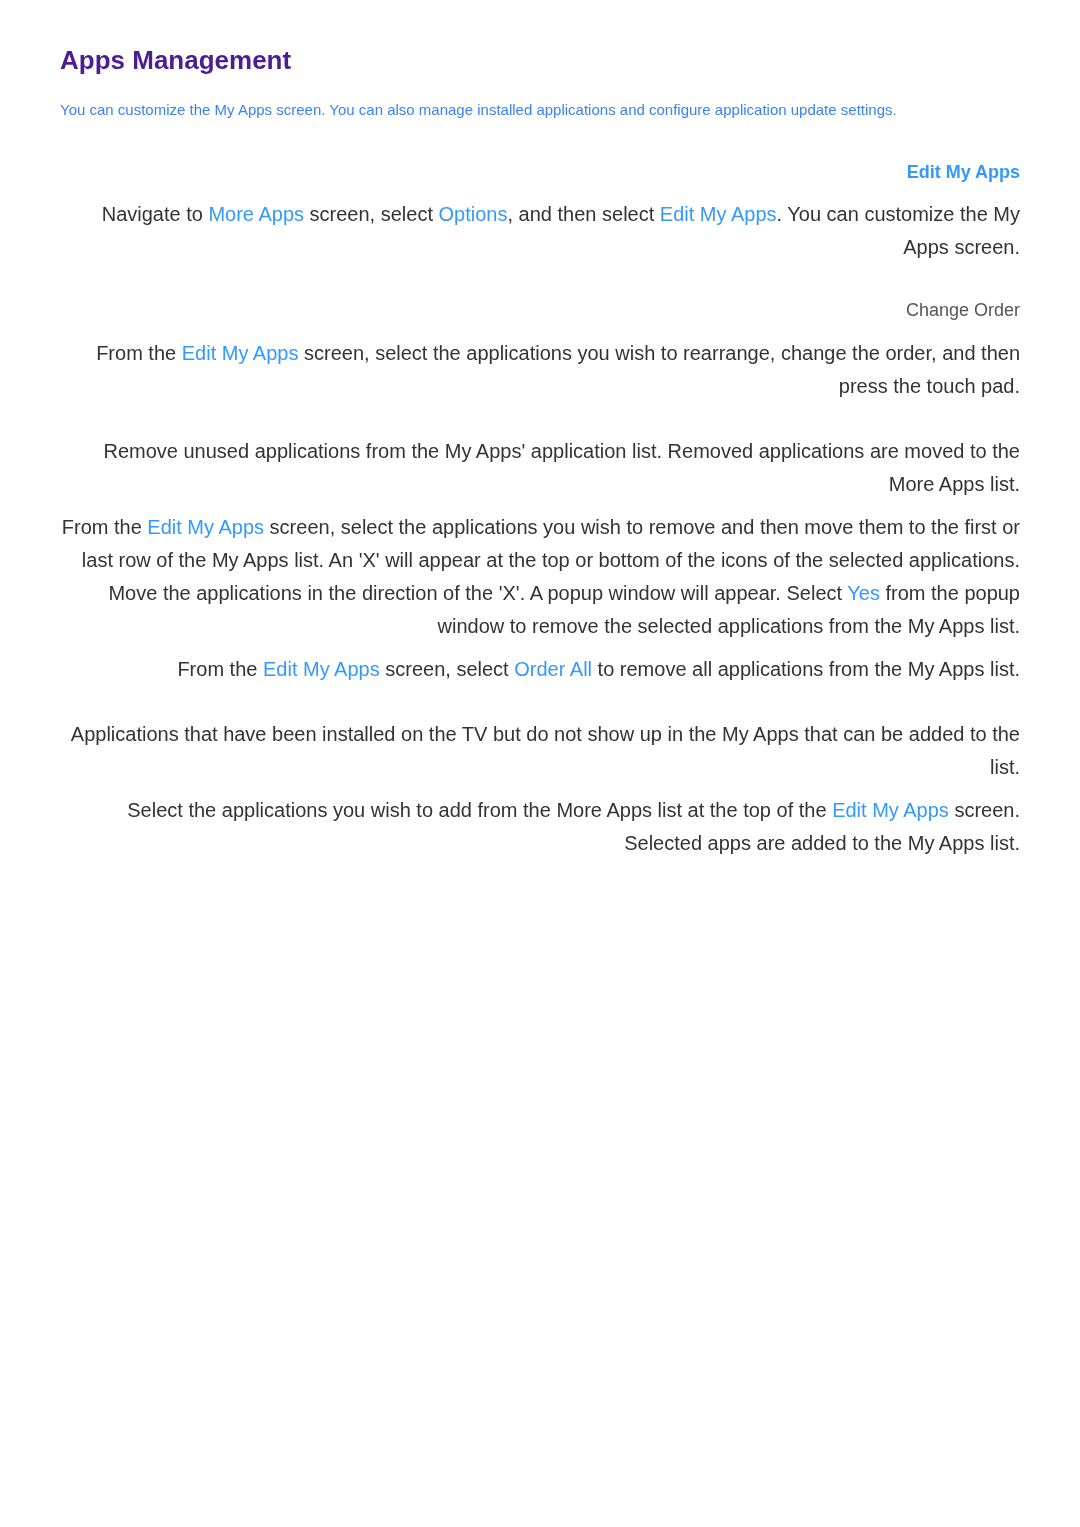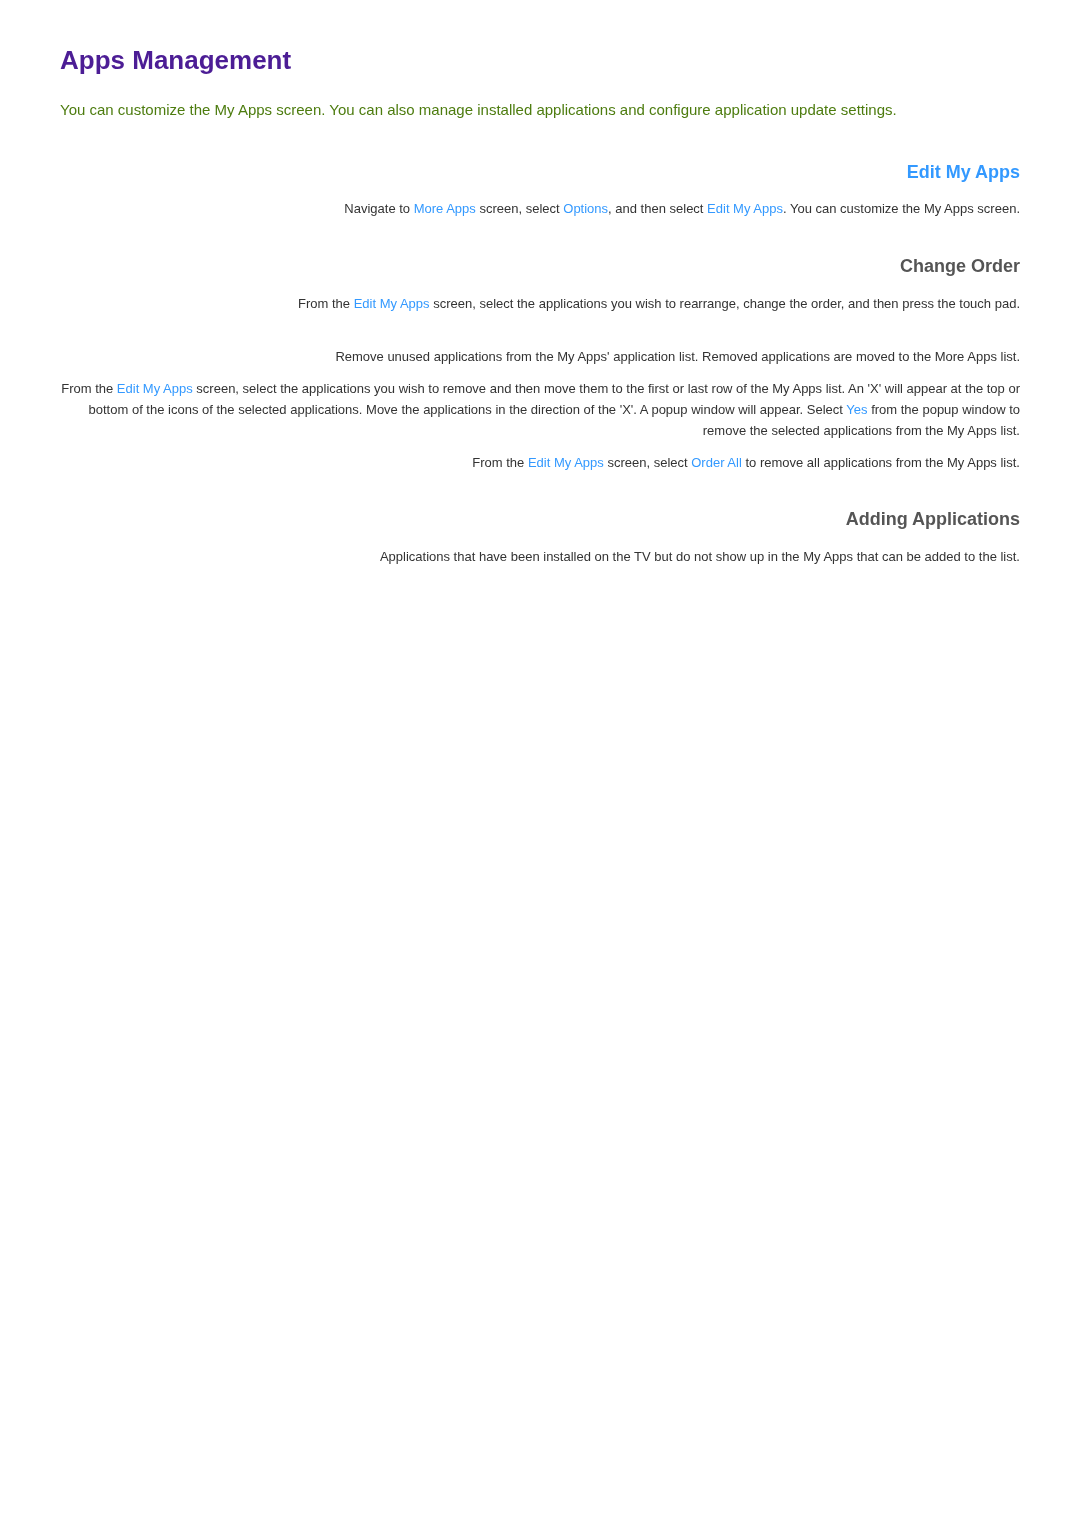--- a/index.html
+++ b/index.html
@@ -20,46 +20,46 @@
 
     .page-title {
       font-size: 26px;
       font-weight: bold;
       color: #4c1d95;
       margin-bottom: 16px;
     }
 
     .page-description {
       font-size: 15px;
-      color: #4d7c0f;
+      color: #3b82f6;
       margin-bottom: 36px;
       line-height: 1.6;
     }
 
     .section {
       margin-bottom: 32px;
       text-align: right;
     }
 
     .section-title-blue {
       font-size: 18px;
       font-weight: bold;
       color: #3399ff;
       margin-bottom: 12px;
     }
 
     .section-title-gray {
       font-size: 18px;
-      font-weight: bold;
+      font-weight: normal;
       color: #555555;
       margin-bottom: 12px;
     }
 
     .section-body {
-      font-size: 13px;
+      font-size: 20px;
       color: #333333;
       line-height: 1.65;
       margin-bottom: 10px;
     }
 
     .link {
       color: #3399ff;
       text-decoration: none;
     }
   </style>
@@ -90,17 +90,19 @@
   </p>
   <p class="section-body">
     From the <a class="link">Edit My Apps</a> screen, select the applications you wish to remove and then move them to the first or last row of the My Apps list. An 'X' will appear at the top or bottom of the icons of the selected applications. Move the applications in the direction of the 'X'. A popup window will appear. Select <a class="link">Yes</a> from the popup window to remove the selected applications from the My Apps list.
   </p>
   <p class="section-body">
     From the <a class="link">Edit My Apps</a> screen, select <a class="link">Order All</a> to remove all applications from the My Apps list.
   </p>
 </div>
 
 <div class="section">
-  <h2 class="section-title-gray">Adding Applications</h2>
   <p class="section-body">
     Applications that have been installed on the TV but do not show up in the My Apps that can be added to the list.
+  </p>
+  <p class="section-body">
+    Select the applications you wish to add from the More Apps list at the top of the <a class="link">Edit My Apps</a> screen. Selected apps are added to the My Apps list.
   </p>
 </div>
 
 </body></html>

